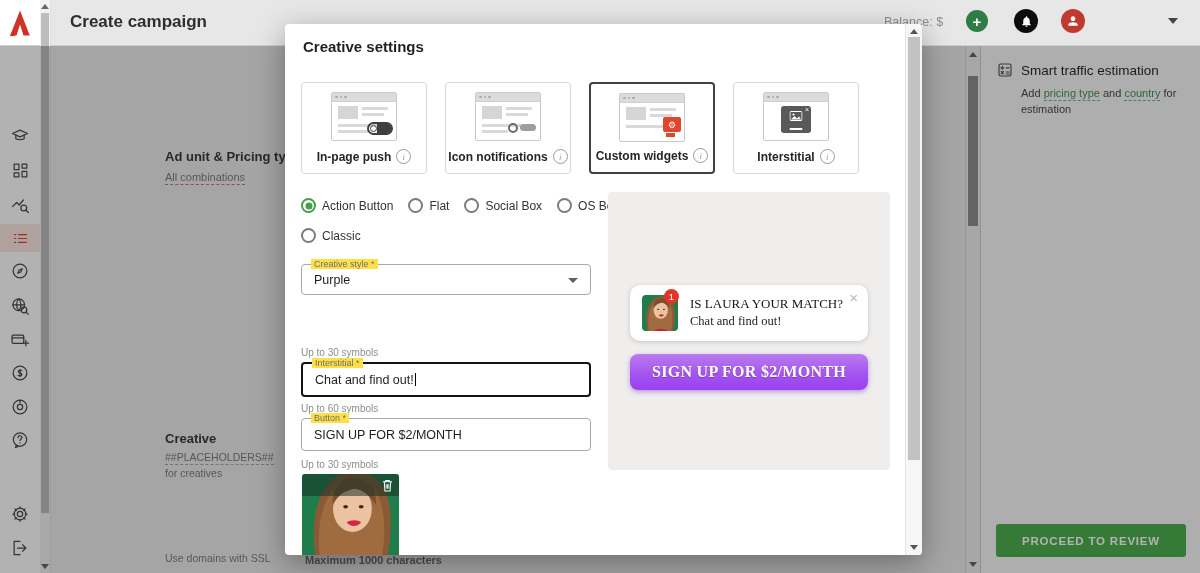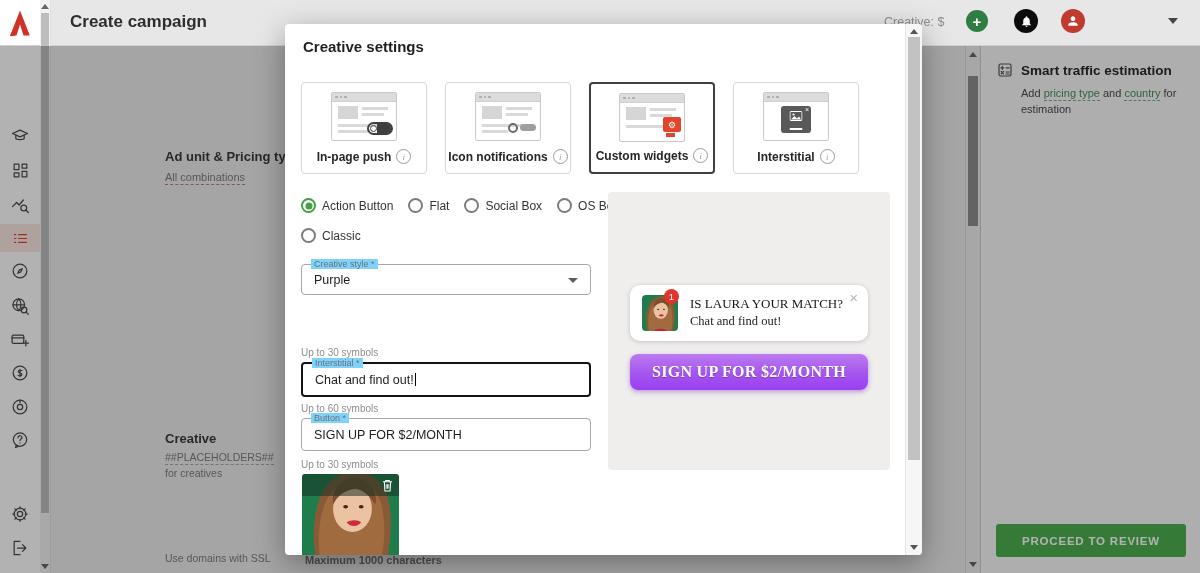--- a/index.html
+++ b/index.html
@@ -31,21 +31,21 @@
   .sarr.up{border-bottom:5px solid #666;}
   .sarr.down{border-top:5px solid #666;}
   
   .seclab{left:165px;font-size:13px;font-weight:600;color:#3a3a3a;}
   .secsub{left:165px;font-size:10.5px;color:#7d7d7d;}
   .dashed-red{border-bottom:1px dashed #c4776d;padding-bottom:1px;}
   .dashed-gray{border-bottom:1px dashed #a7a7a7;padding-bottom:1px;}
   .txthelper{left:305px;top:554px;font-size:11px;color:#6f6f6f;font-weight:bold;}
   
   .estpanel{left:980px;top:46px;width:220px;height:527px;background:#fafafa;border-left:1px solid #cfcfcf;}
-  .esttitle{left:40px;top:17px;font-size:13.5px;font-weight:700;color:#2a2a2a;}
+  .esttitle{left:40px;top:17px;font-size:13.5px;font-weight:400;color:#2a2a2a;}
   .estdesc{left:40px;top:39px;width:164px;font-size:11px;line-height:16px;color:#4a4a4a;}
   .estlink{color:#44905a;}
   .esticon{left:16px;top:16px;}
   .proceed{left:15px;top:478px;width:190px;height:33px;background:#4caf50;border-radius:3px;
            display:flex;align-items:center;justify-content:center;font-size:11.5px;font-weight:700;
            letter-spacing:0.8px;color:#ffffff;cursor:pointer;}
   
   .overlay{left:0;top:46px;width:1200px;height:527px;background:rgba(0,0,0,0.30);z-index:5;}
   .modal{left:285px;top:24px;width:637px;height:531px;background:#fff;border-radius:4px;z-index:10;
          box-shadow:0 8px 30px rgba(0,0,0,0.35);overflow:hidden;}
@@ -75,21 +75,21 @@
   
   .radiorow{display:flex;align-items:center;gap:15px;}
   .ritem{display:flex;align-items:center;gap:6px;cursor:pointer;}
   .rdot{width:15px;height:15px;border:2px solid #7c7c7c;border-radius:50%;box-sizing:border-box;position:relative;flex:0 0 auto;}
   .rdot.on{border-color:#43a047;}
   .rdot.on:after{content:"";position:absolute;left:50%;top:50%;transform:translate(-50%,-50%);width:7px;height:7px;border-radius:50%;background:#43a047;}
   .rlbl{font-size:12px;color:#333;}
   
   .field{left:16px;width:290px;border:1px solid #a8a8a8;border-radius:4px;background:#fff;box-sizing:border-box;}
   .field.focus{border:2px solid #141414;}
-  .flabel{position:absolute;top:-6px;left:9px;font-size:9px;color:#6f6f6f;background:#7dd3fc;padding:0 3px;white-space:nowrap;}
+  .flabel{position:absolute;top:-6px;left:9px;font-size:9px;color:#6f6f6f;background:#fde047;padding:0 3px;white-space:nowrap;}
   .fvalue{position:absolute;left:12px;top:50%;transform:translateY(-50%);font-size:12.5px;color:#1d1d1d;white-space:nowrap;}
   .selcaret{position:absolute;right:12px;top:50%;margin-top:-2px;width:0;height:0;border-left:5px solid transparent;border-right:5px solid transparent;border-top:5px solid #5f5f5f;}
   .fhelp{left:16px;font-size:10px;color:#8d8d8d;}
   .caretbar{display:inline-block;width:1px;height:13px;background:#000;vertical-align:-2px;margin-left:1px;}
   
   .thumb-up{left:17px;top:450px;width:97px;height:85px;border-radius:3px;overflow:hidden;}
   .thumb-strip{position:absolute;left:0;top:0;right:0;height:22px;background:rgba(22,48,35,0.55);display:flex;align-items:center;justify-content:flex-end;padding-right:6px;box-sizing:border-box;}
   
   .preview{left:323px;top:168px;width:282px;height:278px;background:#efeeed;border-radius:4px;}
   .notif{position:absolute;left:22px;top:93px;width:238px;height:56px;background:#fff;border-radius:10px;box-shadow:0 1px 5px rgba(0,0,0,0.18);}
@@ -113,21 +113,21 @@
 <div class="page">
 
   <div class="abs topbar"></div>
   <div class="abs logobox">
     <svg width="28" height="32" viewBox="0 0 40 44">
       <path d="M6,40 L20,4 L34,40 L25,40 L20,24 L15,40 Z" fill="#cf3327"></path>
       <path d="M13,40 Q6,42 6,40 L11,30 Z" fill="#cf3327"></path>
     </svg>
   </div>
   <div class="abs pagetitle">Create campaign</div>
-  <div class="abs balance"><span>Creative:</span> <span>$</span></div>
+  <div class="abs balance"><span>Balance:</span> <span>$</span></div>
   <div class="abs cirbtn plusbtn">+</div>
   <div class="abs cirbtn bellbtn">
     <svg width="13" height="13" viewBox="0 0 24 24">
       <path fill="#fff" d="M12 22c1.1 0 2-.9 2-2h-4c0 1.1.9 2 2 2zm6-6v-5c0-3.1-1.6-5.6-4.5-6.3V4c0-.8-.7-1.5-1.5-1.5S10.5 3.2 10.5 4v.7C7.6 5.4 6 7.9 6 11v5l-2 2v1h16v-1l-2-2z"></path>
     </svg>
   </div>
   <div class="abs cirbtn avabtn">
     <svg width="14" height="14" viewBox="0 0 24 24">
       <path fill="#fff" d="M12 12c2.2 0 4-1.8 4-4s-1.8-4-4-4-4 1.8-4 4 1.8 4 4 4zm0 2c-2.7 0-8 1.3-8 4v2h16v-2c0-2.7-5.3-4-8-4z"></path>
     </svg>

